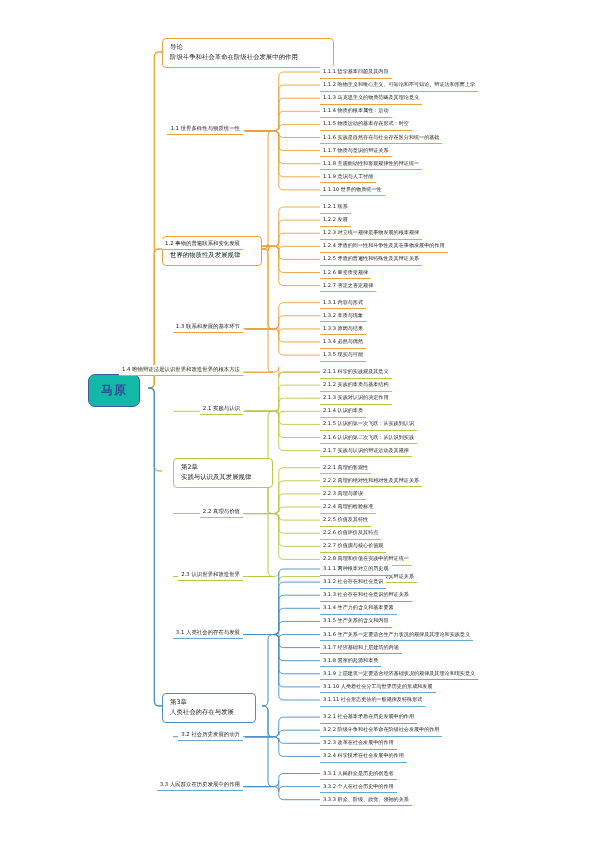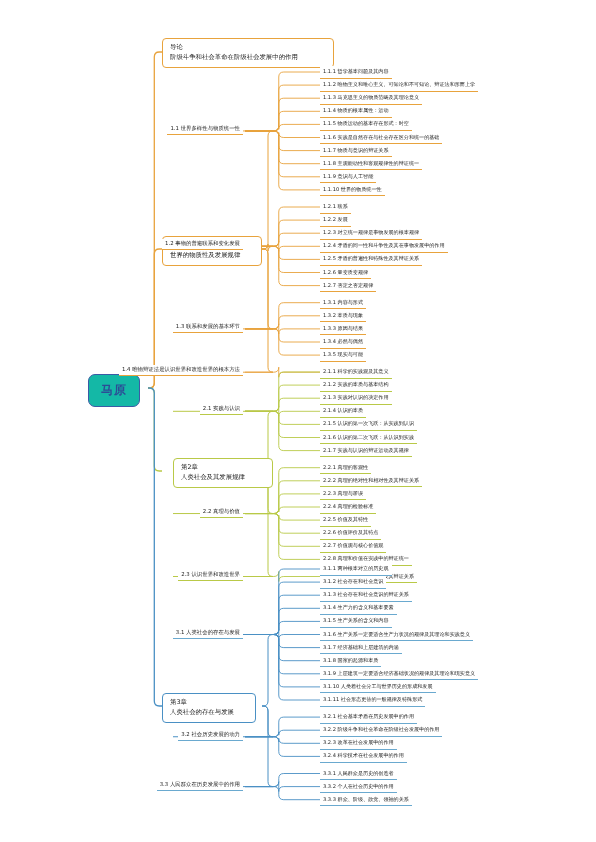--- a/index.html
+++ b/index.html
@@ -221,21 +221,21 @@
       </div>
       <div class="node leaf " style="left: 320px; top: 366.2px;">
         <span class="txt">1.4.1 唯物辩证法</span>
       </div>
       <div class="node l2 u " style="left: auto; top: 365.2px; right: 353px;">
         <span class="txt">1.4 唯物辩证法是认识世界和改造世界的根本方法</span>
       </div>
       <div class="node l1 green" style="left: 162px; top: 458px; width: 100px; margin-left: 11px;">
         <div>
           <div>第2章</div>
-          <div>人类社会及其发展规律</div>
+          <div>实践与认识及其发展规律</div>
         </div>
       </div>
       <div class="node leaf green" style="left: 320px; top: 366px;">
         <span class="txt">2.1.1 科学的实践观及其意义</span>
       </div>
       <div class="node leaf green" style="left: 320px; top: 379.1px;">
         <span class="txt">2.1.2 实践的本质与基本结构</span>
       </div>
       <div class="node leaf green" style="left: 320px; top: 392.2px;">
         <span class="txt">2.1.3 实践对认识的决定作用</span>

